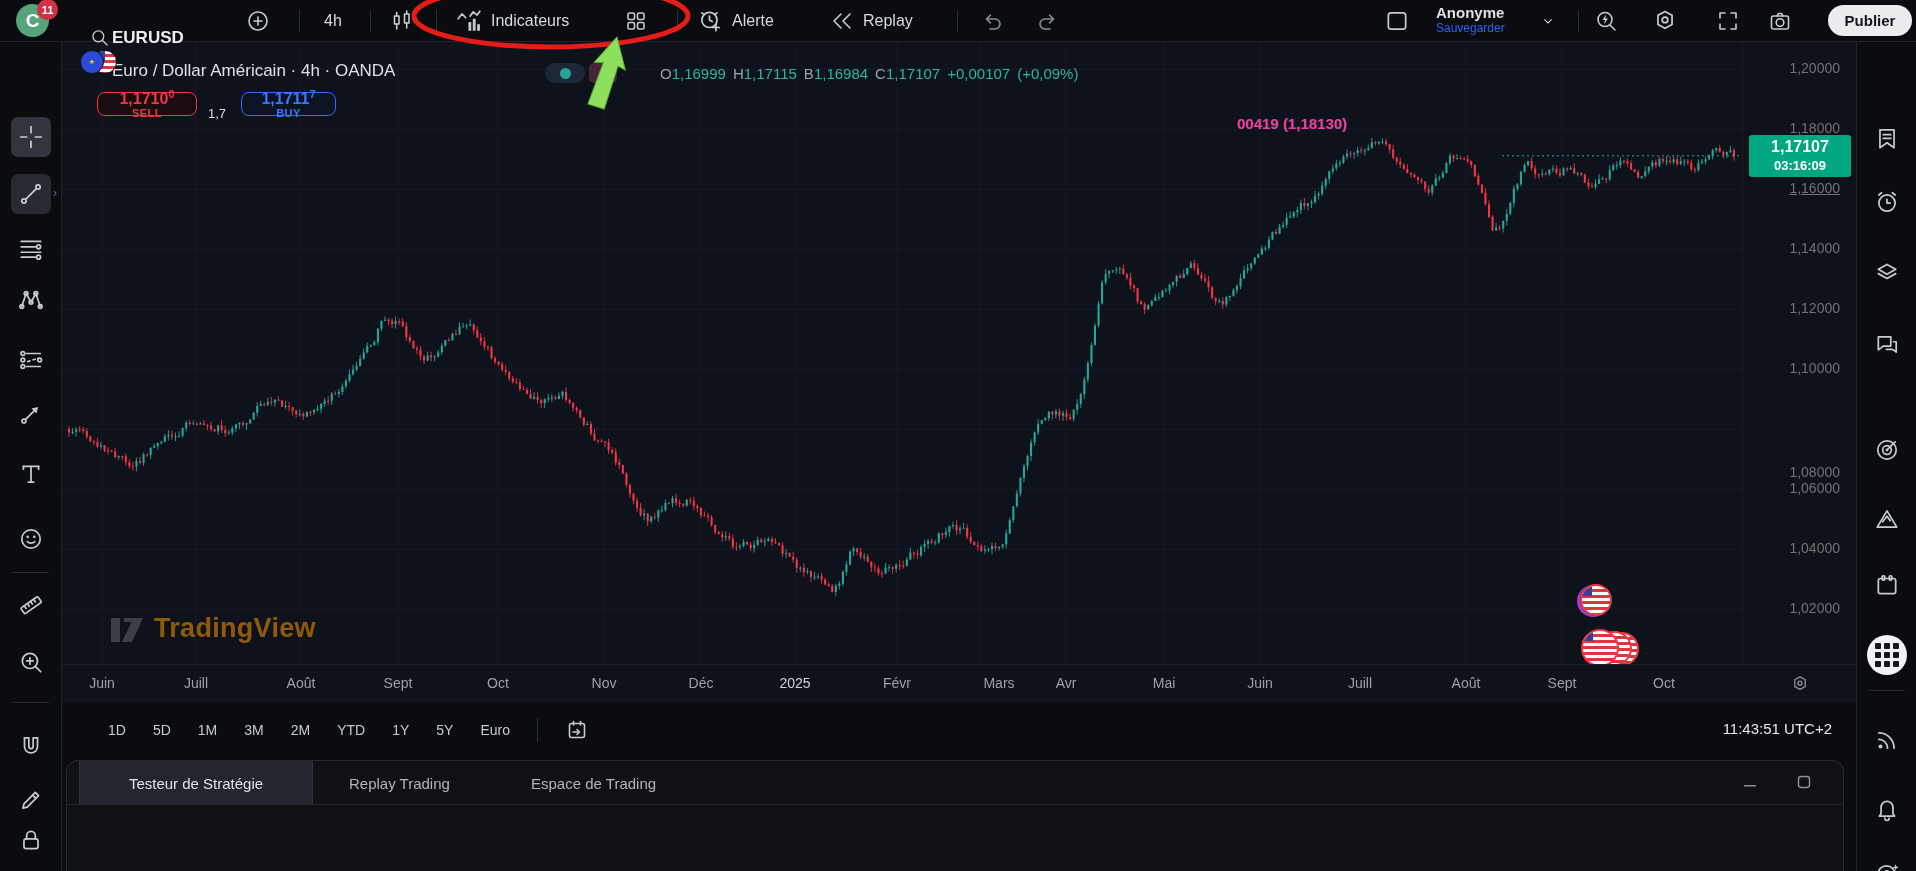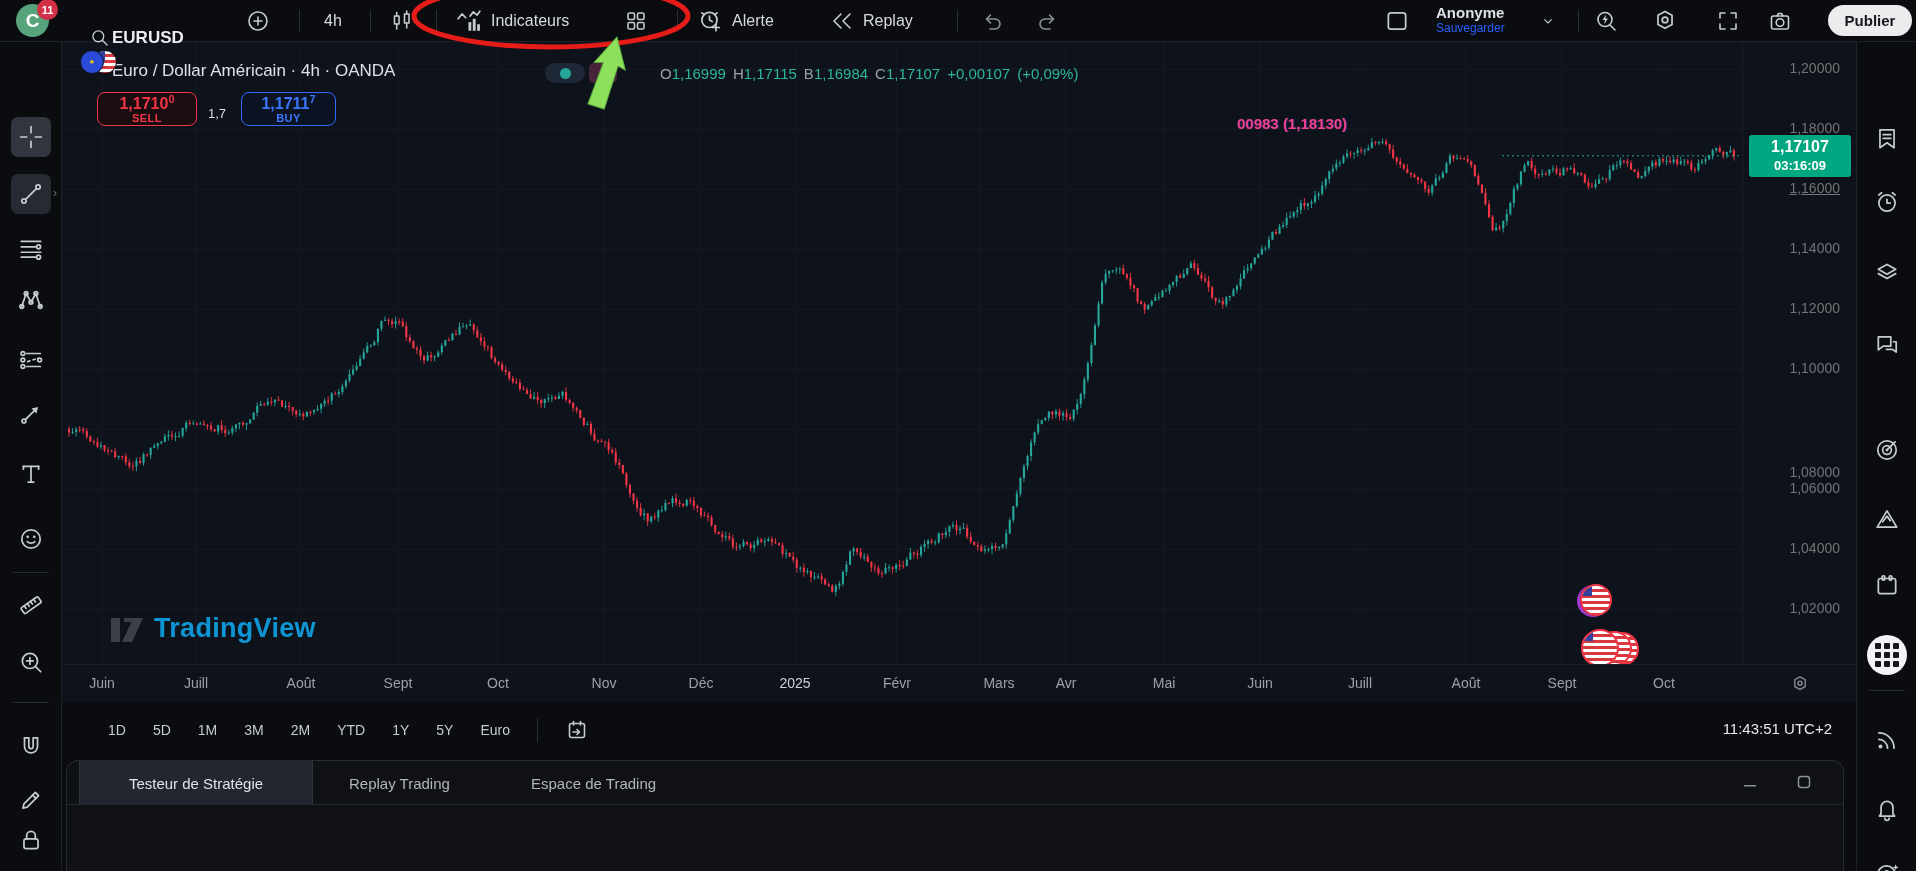--- a/index.html
+++ b/index.html
@@ -46,30 +46,30 @@
   .flag-us{left:13px;top:0;z-index:1;background:repeating-linear-gradient(180deg,#fff 0 3px,#d8393f 3px 6px);overflow:hidden;}
   .flag-us::after{content:"";position:absolute;left:0;top:0;width:11px;height:11px;background:#30409c;}
   .pillwrap{display:flex;gap:4px;}
   .toggle-pill{width:40px;height:20px;border-radius:10px;background:#1d2736;display:flex;align-items:center;justify-content:center;}
   .toggle-dot{width:11px;height:11px;border-radius:50%;background:#26a69a;}
   .approx{width:28px;height:20px;border-radius:5px;background:#47243a;color:#f23674;
           font-size:14px;display:flex;align-items:center;justify-content:center;}
   .ohlc{display:flex;gap:7px;font-size:15px;}
   .ohlc .k{color:#9aa0ab;}
   .ohlc .v{color:#2bb69e;}
-  .trade-box{height:34px;border-radius:8px;display:flex;flex-direction:column;align-items:center;justify-content:center;line-height:15px;}
+  .trade-box{height:24px;border-radius:8px;display:flex;flex-direction:column;align-items:center;justify-content:center;line-height:15px;}
   .sellbox{width:100px;border:1px solid #f23645;background:#190d12;color:#f23645;}
   .buybox{width:95px;border:1px solid #2e6bff;background:#0c1322;color:#3b78ff;}
   .trade-price{font-size:16px;font-weight:bold;}
   .trade-price sup{font-size:11px;}
   .trade-sub{font-size:11px;font-weight:bold;letter-spacing:.5px;}
   .spread{font-size:13px;color:#d7dae0;}
   .alertlbl{font-size:15px;font-weight:bold;color:#f0418c;text-shadow:1px 0 0 rgba(80,80,255,.35);}
   .wm{display:flex;align-items:center;gap:10px;opacity:.9;}
-  .wm-text{font-size:27px;font-weight:bold;color:#0ea5e9;letter-spacing:.3px;}
+  .wm-text{font-size:27px;font-weight:bold;color:#a16207;letter-spacing:.3px;}
   .evt{border-radius:50%;border:2.5px solid #f23645;overflow:hidden;position:absolute;
        background:repeating-linear-gradient(180deg,#fff 0 3px,#d8393f 3px 6px);}
   .evt::after{content:"";position:absolute;left:0;top:0;width:10px;height:10px;background:#30409c;}
   
   .paxis{left:1742px;top:42px;width:114px;height:622px;background:#0e121b;border-left:1px solid rgba(255,255,255,.05);}
   .tick{position:absolute;right:16px;font-size:14px;color:#737373;}
   .plabel{left:6px;width:102px;height:42px;border-radius:3px;background:#00a781;color:#fff;
           display:flex;flex-direction:column;align-items:center;justify-content:center;line-height:19px;z-index:3;}
   .plabel .p1{font-size:16px;font-weight:bold;}
   .plabel .p2{font-size:13px;font-weight:600;}
@@ -1355,21 +1355,21 @@
     <div class="abs trade-box sellbox btn" style="left:35px;top:50px;">
       <span class="trade-price"><span>1,1710</span><sup>0</sup></span>
       <span class="trade-sub">SELL</span>
     </div>
     <span class="abs spread" style="left:146px;top:64px;">1,7</span>
     <div class="abs trade-box buybox btn" style="left:179px;top:50px;">
       <span class="trade-price"><span>1,1711</span><sup>7</sup></span>
       <span class="trade-sub">BUY</span>
     </div>
 
-    <span class="abs alertlbl" style="left:1175px;top:73px;">00983 (1,18130)</span>
+    <span class="abs alertlbl" style="left:1175px;top:73px;">00419 (1,18130)</span>
 
     <div class="abs wm" style="left:48px;top:570px;">
       <svg width="34" height="32" viewBox="0 0 34 32">
         <rect x="1" y="6" width="9" height="24" fill="#40444d"></rect>
           <path d="M14 6h19l-11 24h-10l9.5-20H14z" fill="#40444d"></path>
       </svg>
       <span class="wm-text">TradingView</span>
     </div>
 
     <div class="abs evt" style="left:1518px;top:542px;width:32px;height:32px;box-shadow:-3px 1px 0 0 #a03ad2;"></div>

